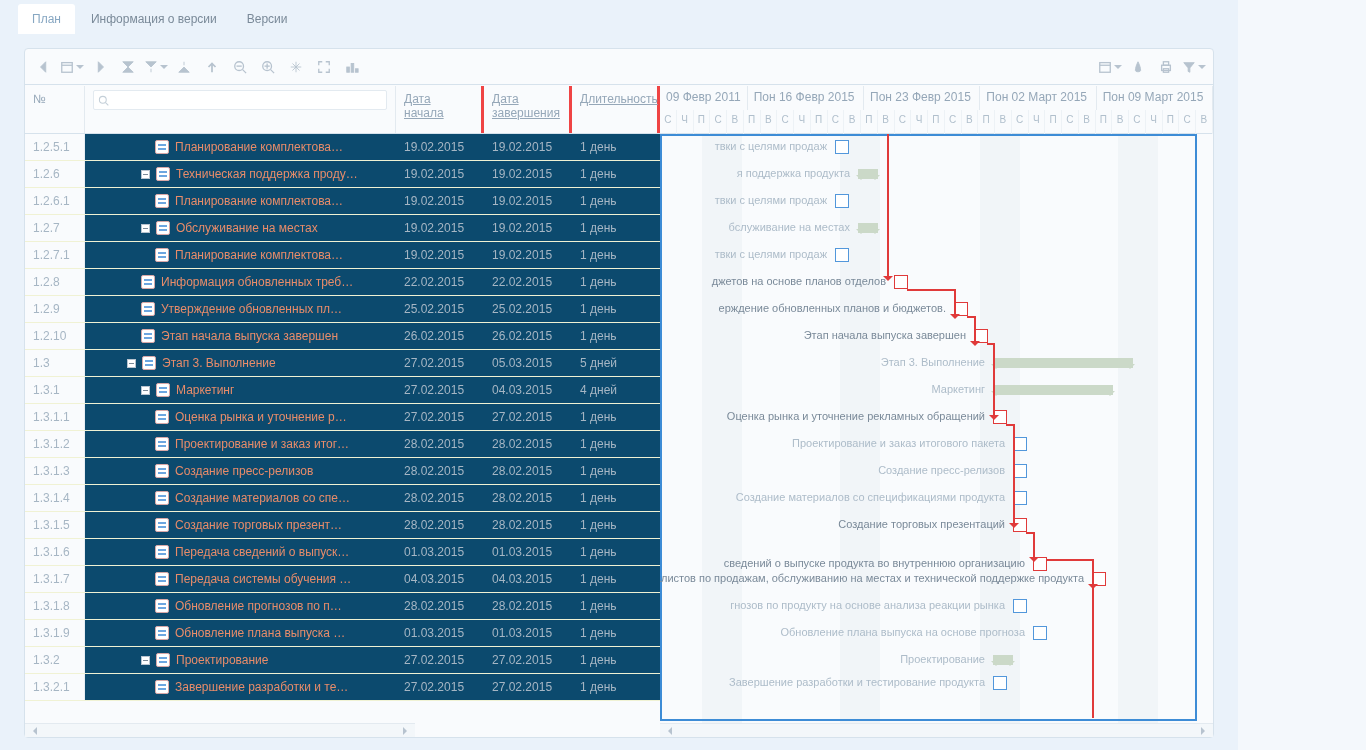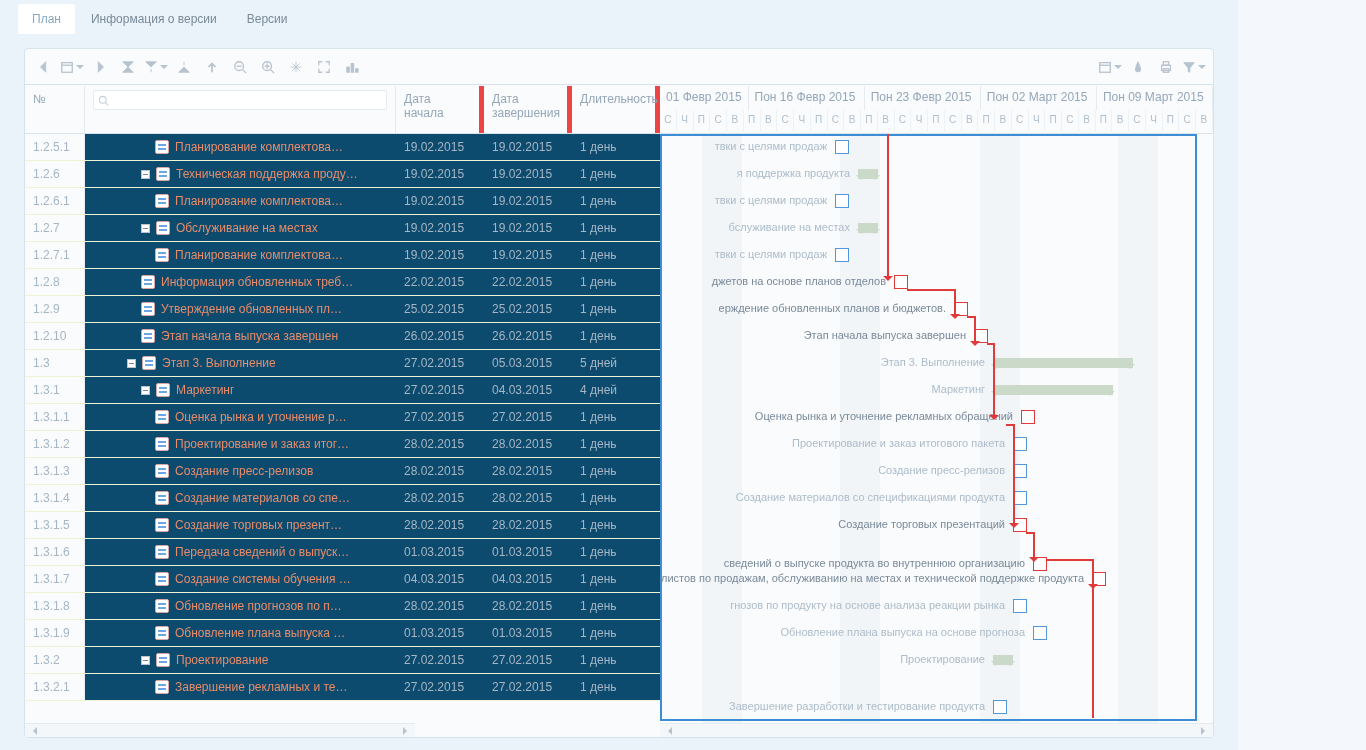--- a/index.html
+++ b/index.html
@@ -16,21 +16,21 @@
 .spacer { flex: 1; }
 .content { position: absolute; top: 37px; left: 0; right: 0; bottom: 0; }
 .grid-wrap { position: absolute; left: 0; width: 635px; top: 0; bottom: 0; overflow: hidden; }
 .grid-header { position: absolute; top: 0; left: 0; right: 0; height: 48px; border-bottom: 1px solid #d6e2ec; display: flex; background: #f9fbfd; }
 .col-num { width: 60px; padding: 6px 8px; border-right: 1px solid #e3eaf0; color: #95a7b8; }
 .col-theme { flex: 1; padding: 4px 8px; border-right: 1px solid #e3eaf0; }
 .col-theme .lbl { color: #95a7b8; margin-bottom: 2px; }
 .search { display: flex; align-items: center; background: #fff; border: 1px solid #e3eaf0; border-radius: 2px; padding: 1px 4px; height: 20px; }
 .search svg { width: 11px; height: 11px; fill: #c4cfd8; margin-right: 4px; }
 .search input { border: none; outline: none; flex: 1; font-size: 11px; color: #7a8a99; }
-.col-start, .col-end, .col-dur { width: 88px; padding: 6px 8px; border-right: 5px solid #ef4444; color: #95a7b8; }
+.col-start, .col-end, .col-dur { width: 88px; padding: 6px 8px; border-right: 3px solid #ef4444; color: #95a7b8; text-decoration: underline; }
 .grid-body { position: absolute; top: 48px; left: 0; right: 0; bottom: 0; overflow: hidden; }
 .row { height: 27px; display: flex; align-items: center; background: #0c4a6e; border-bottom: 1px solid #f0f2d4; }
 .row .c-num { width: 60px; padding: 0 8px; color: #a6b6c4; background: #f9fbfd; height: 100%; display: flex; align-items: center; border-right: 1px solid #e8eef4; }
 .row .c-theme { flex: 1; padding: 0 8px; display: flex; align-items: center; gap: 6px; overflow: hidden; }
 .row .c-start, .row .c-end, .row .c-dur { width: 88px; padding: 0 8px; color: #a6b6c4; }
 .exp { width: 9px; height: 9px; border: 1px solid #b7c3cf; background: #fff; position: relative; cursor: pointer; }
 .exp::before { content: ''; position: absolute; left: 1px; right: 1px; top: 3px; height: 1px; background: #7a8a99; }
 .task-icon { width: 14px; height: 14px; background: #fff; border: 1px solid #d8a8a8; border-radius: 2px; position: relative; flex-shrink: 0; }
 .task-icon::before, .task-icon::after { content: ''; position: absolute; left: 2px; right: 2px; height: 1.5px; background: #6da6e0; }
 .task-icon::before { top: 3px; }
@@ -367,21 +367,21 @@
               </div>
               <div class="c-start">01.03.2015</div>
               <div class="c-end">01.03.2015</div>
               <div class="c-dur">1 день</div>
             </div>
             <div class="row">
               <div class="c-num">1.3.1.7</div>
               <div class="c-theme">
                 <span class="ind" style="width: 56px;"></span>
                 <span class="task-icon"></span>
-                <span class="task-name">Создание системы обучения …</span>
+                <span class="task-name">Передача системы обучения …</span>
               </div>
               <div class="c-start">04.03.2015</div>
               <div class="c-end">04.03.2015</div>
               <div class="c-dur">1 день</div>
             </div>
             <div class="row">
               <div class="c-num">1.3.1.8</div>
               <div class="c-theme">
                 <span class="ind" style="width: 56px;"></span>
                 <span class="task-icon"></span>
@@ -412,34 +412,34 @@
               </div>
               <div class="c-start">27.02.2015</div>
               <div class="c-end">27.02.2015</div>
               <div class="c-dur">1 день</div>
             </div>
             <div class="row">
               <div class="c-num">1.3.2.1</div>
               <div class="c-theme">
                 <span class="ind" style="width: 56px;"></span>
                 <span class="task-icon"></span>
-                <span class="task-name">Завершение рекламных и те…</span>
+                <span class="task-name">Завершение разработки и те…</span>
               </div>
               <div class="c-start">27.02.2015</div>
               <div class="c-end">27.02.2015</div>
               <div class="c-dur">1 день</div>
             </div>
           </div>
         <div class="scroll-h" style="left:0;width:390px"></div>
       </div>
 
       <div class="gantt-wrap">
         <div class="gantt-header">
           <div class="gh-weeks" id="gh-weeks">
-              <div class="gh-week" style="width: 104px;">01 Февр 2015</div>
+              <div class="gh-week" style="width: 104px;">09 Февр 2011</div>
               <div class="gh-week" style="width: 139px;">Пон 16 Февр 2015</div>
               <div class="gh-week" style="width: 139px;">Пон 23 Февр 2015</div>
               <div class="gh-week" style="width: 139px;">Пон 02 Март 2015</div>
               <div class="gh-week" style="width: 139px;">Пон 09 Март 2015</div>
             </div>
           <div class="gh-days" id="gh-days">
               <div class="gh-day">С</div>
               <div class="gh-day">Ч</div>
               <div class="gh-day">П</div>
               <div class="gh-day">С</div>
@@ -523,21 +523,21 @@
               <div class="glabel dark" style="left: 314px; right: auto; transform: translateX(-100%) translateX(-8px);">Этап начала выпуска завершен</div>
             </div>
             <div class="grow" style="top: 216px;">
               <div class="gbar-sum" style="left: 333px; width: 140px;"></div>
               <div class="glabel" style="left: 333px; right: auto; transform: translateX(-100%) translateX(-8px);">Этап 3. Выполнение</div>
             </div>
             <div class="grow" style="top: 243px;">
               <div class="gbar-sum" style="left: 333px; width: 120px;"></div>
               <div class="glabel" style="left: 333px; right: auto; transform: translateX(-100%) translateX(-8px);">Маркетинг</div>
             </div>
-            <div class="grow" style="top: 270px; margin-left: 28px;">
+            <div class="grow" style="top: 270px;">
               <div class="gbox " style="left: 333px;"></div>
               <div class="glabel dark" style="left: 333px; right: auto; transform: translateX(-100%) translateX(-8px);">Оценка рынка и уточнение рекламных обращений</div>
             </div>
             <div class="grow" style="top: 297px;">
               <div class="gbox blue" style="left: 353px;"></div>
               <div class="glabel" style="left: 353px; right: auto; transform: translateX(-100%) translateX(-8px);">Проектирование и заказ итогового пакета</div>
             </div>
             <div class="grow" style="top: 324px;">
               <div class="gbox blue" style="left: 353px;"></div>
               <div class="glabel" style="left: 353px; right: auto; transform: translateX(-100%) translateX(-8px);">Создание пресс-релизов</div>
@@ -563,21 +563,21 @@
               <div class="glabel" style="left: 373px; right: auto; transform: translateX(-100%) translateX(-8px);">Обновление плана выпуска на основе прогноза</div>
             </div>
             <div class="grow" style="top: 459px;">
               <div class="gbox blue" style="left: 353px;"></div>
               <div class="glabel" style="left: 353px; right: auto; transform: translateX(-100%) translateX(-8px);">гнозов по продукту на основе анализа реакции рынка</div>
             </div>
             <div class="grow" style="top: 513px;">
               <div class="gbar-sum" style="left: 333px; width: 20px;"></div>
               <div class="glabel" style="left: 333px; right: auto; transform: translateX(-100%) translateX(-8px);">Проектирование</div>
             </div>
-            <div class="grow" style="top: 560px;">
+            <div class="grow" style="top: 536px;">
               <div class="gbox blue" style="left: 333px;"></div>
               <div class="glabel" style="left: 333px; right: auto; transform: translateX(-100%) translateX(-8px);">Завершение разработки и тестирование продукта</div>
             </div>
             <div class="arrow-v" style="left: 227px; top: 0px; height: 144px;"></div>
             <div class="arrow-head" style="left: 223px; top: 142px; border-top-color: rgb(224, 58, 58);"></div>
             <div class="arrow-h" style="left: 247px; top: 155px; width: 47px;"></div>
             <div class="arrow-v" style="left: 294px; top: 155px; height: 27px;"></div>
             <div class="arrow-head" style="left: 290px; top: 180px; border-top-color: rgb(224, 58, 58);"></div>
             <div class="arrow-h" style="left: 307px; top: 182px; width: 7px;"></div>
             <div class="arrow-v" style="left: 314px; top: 182px; height: 27px;"></div>

